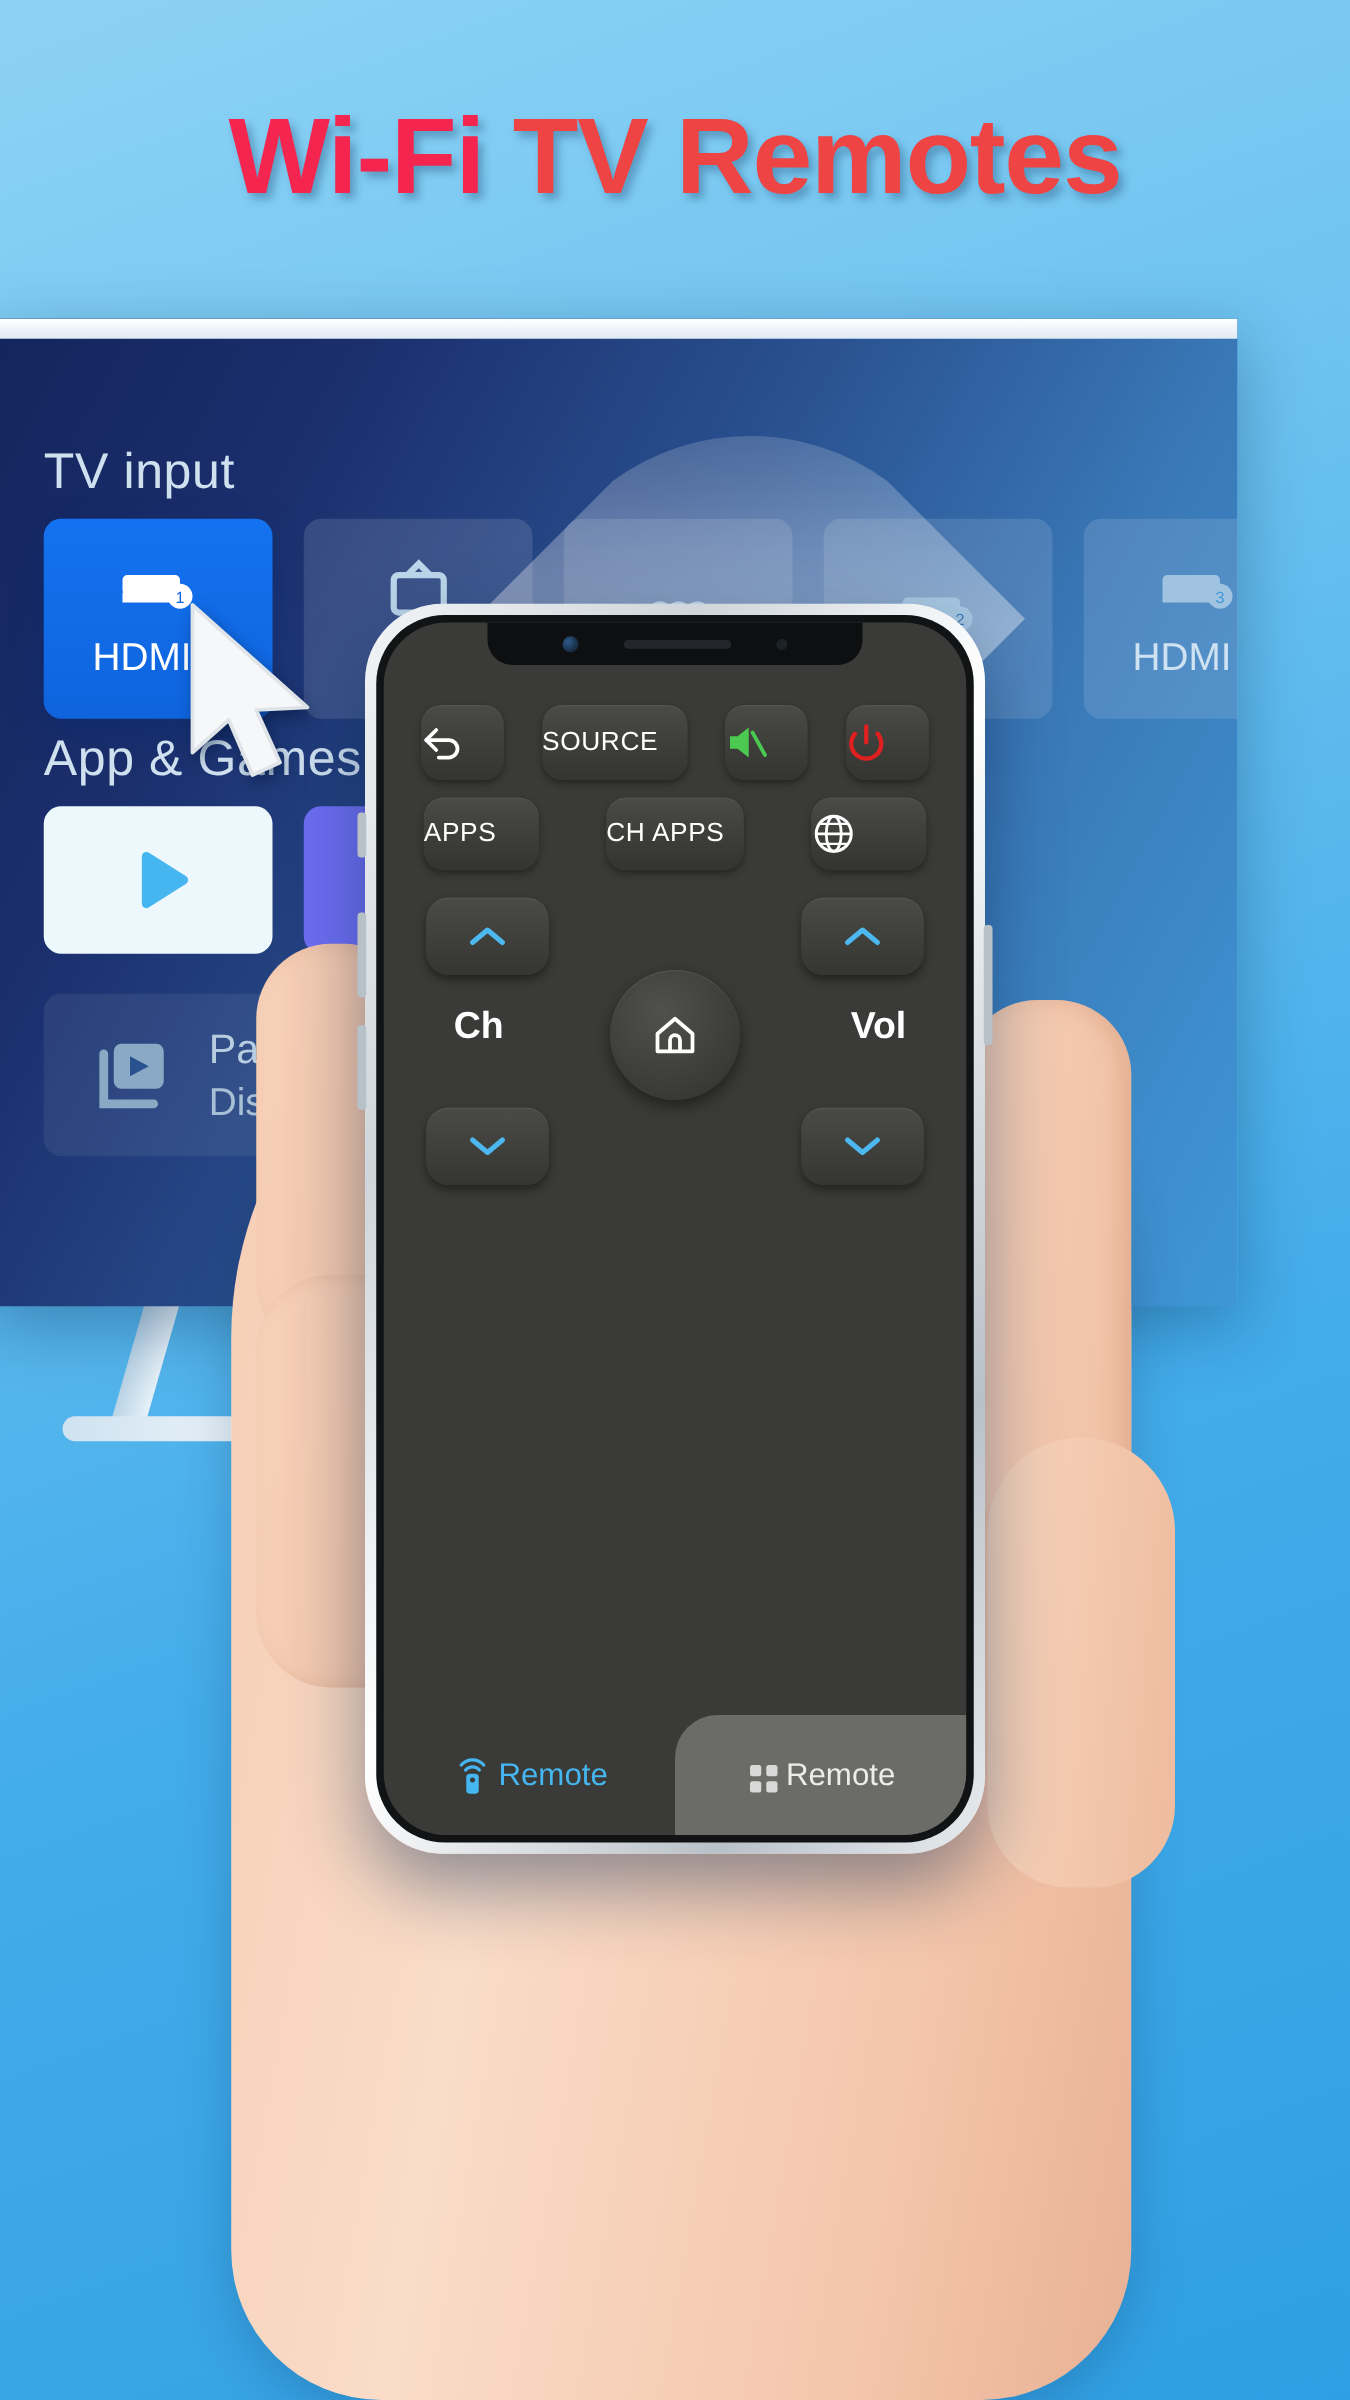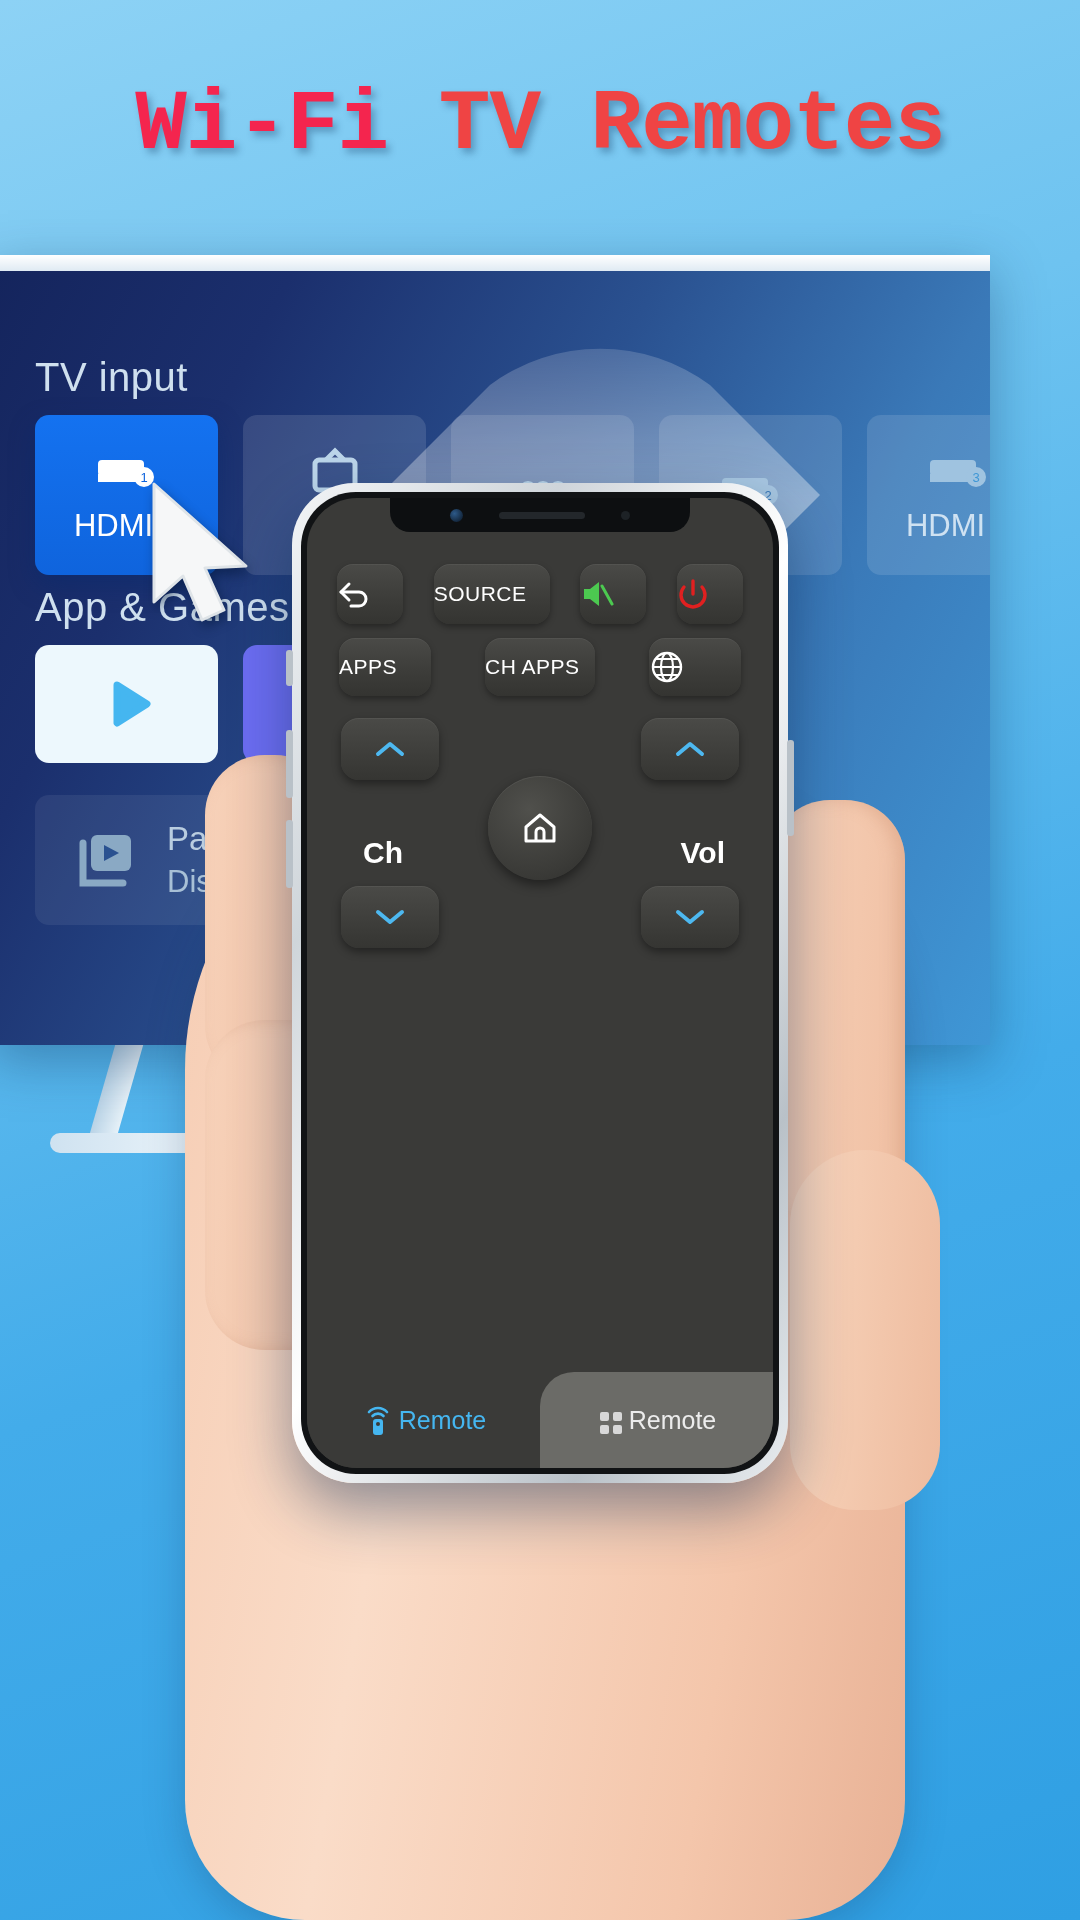--- a/index.html
+++ b/index.html
@@ -16,21 +16,20 @@
   
   .header {
     position: absolute; top: 0; left: 0; width: 1080px; height: 250px;
     display: flex; align-items: center; justify-content: center;
     z-index: 40;
   }
   .title-line { white-space: nowrap; }
   .title-wifi, .title-rest {
     font-size: 86px; font-weight: bold; letter-spacing: -1px;
     text-shadow: 4px 5px 7px rgba(20,60,100,0.35);
-    font-family: Liberation Mono, monospace;
   }
   .title-wifi { color: #f4254e; }
   .title-rest { color: #ef4444; }
 
   
   .tv {
     position: absolute; left: -10px; top: 255px;
     width: 1000px; height: 790px;
     background:
       linear-gradient(118deg, #14245c 0%, #1b2f6d 22%, #2a5190 48%, #3a79b8 72%, #3f97d6 100%);
@@ -236,21 +235,21 @@
     position: absolute; width: 98px; height: 62px; border-radius: 18px;
     background: linear-gradient(180deg, #4a4a47, #353532);
     display: flex; align-items: center; justify-content: center;
     box-shadow: 0 4px 8px rgba(0,0,0,0.4), inset 0 1px 0 rgba(255,255,255,0.06);
   }
   #ch-up { left: 8px; top: 0; }
   #ch-down { left: 8px; top: 168px; }
   #vol-up { right: 8px; top: 0; }
   #vol-down { right: 8px; top: 168px; }
   .cv-label {
-    position: absolute; top: 86px; color: #fff; font-size: 30px; font-weight: bold; margin-top: 32px;
+    position: absolute; top: 86px; color: #fff; font-size: 30px; font-weight: bold;
   }
   #ch-label { left: 30px; }
   #vol-label { right: 22px; }
   #home-btn {
     position: absolute; left: 50%; transform: translateX(-50%); top: 58px;
     width: 104px; height: 104px; border-radius: 50%;
     background: radial-gradient(circle at 40% 32%, #50504c, #3a3a37 70%, #2e2e2c 100%);
     display: flex; align-items: center; justify-content: center;
     box-shadow: 0 5px 12px rgba(0,0,0,0.45), inset 0 1px 0 rgba(255,255,255,0.07);
   }

